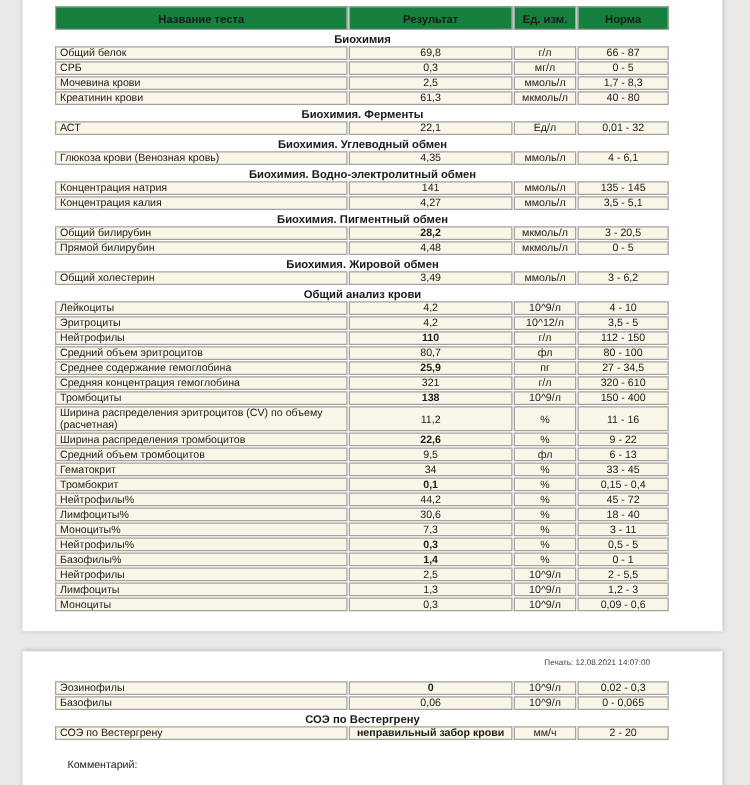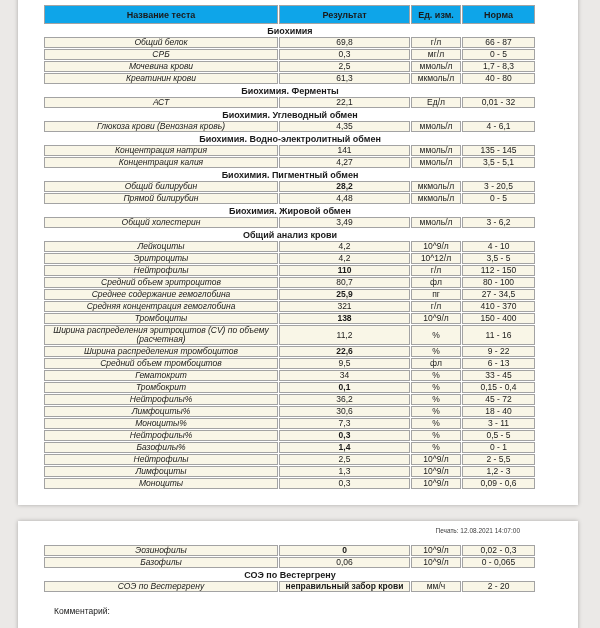--- a/index.html
+++ b/index.html
@@ -31,40 +31,40 @@
   }
   #page1 table.report { margin-top: 16px; }
   #page2 table.report { margin-top: 10px; }
 
   col.c1 { width: 234px; }
   col.c2 { width: 131px; }
   col.c3 { width: 50px; }
   col.c4 { width: 73px; }
 
   th {
-    background: #0ea5e9;
+    background: #15803d;
     border: 1px solid #a3a3a3;
     font-size: 9px;
     font-weight: bold;
     height: 19px;
     text-align: center;
     padding: 0 2px;
     overflow: hidden;
   }
   td.d {
     background: #f9f6e7;
     border: 1px solid #a3a3a3;
     font-size: 8.5px;
     line-height: 9px;
     height: 10px;
     padding: 0 3px;
     vertical-align: middle;
     overflow: hidden;
   }
-  td.name { text-align: center; font-style: italic; }
+  td.name { text-align: left; }
   td.c    { text-align: center; }
   tr.section td {
     border: none;
     background: transparent;
     font-size: 9px;
     font-weight: bold;
     height: 9px;
     padding: 1px 0 0 1px;
     text-align: center;
   }
@@ -215,21 +215,21 @@
         <tr>
           <td class="d name">Среднее содержание гемоглобина</td>
           <td class="d c b">25,9</td>
           <td class="d c">пг</td>
           <td class="d c">27 - 34,5</td>
         </tr>
         <tr>
           <td class="d name">Средняя концентрация гемоглобина</td>
           <td class="d c">321</td>
           <td class="d c">г/л</td>
-          <td class="d c">410 - 370</td>
+          <td class="d c">320 - 610</td>
         </tr>
         <tr>
           <td class="d name">Тромбоциты</td>
           <td class="d c b">138</td>
           <td class="d c">10^9/л</td>
           <td class="d c">150 - 400</td>
         </tr>
         <tr>
           <td class="d name">Ширина распределения эритроцитов (CV) по объему (расчетная)</td>
           <td class="d c">11,2</td>
@@ -255,21 +255,21 @@
           <td class="d c">33 - 45</td>
         </tr>
         <tr>
           <td class="d name">Тромбокрит</td>
           <td class="d c b">0,1</td>
           <td class="d c">%</td>
           <td class="d c">0,15 - 0,4</td>
         </tr>
         <tr>
           <td class="d name">Нейтрофилы%</td>
-          <td class="d c">36,2</td>
+          <td class="d c">44,2</td>
           <td class="d c">%</td>
           <td class="d c">45 - 72</td>
         </tr>
         <tr>
           <td class="d name">Лимфоциты%</td>
           <td class="d c">30,6</td>
           <td class="d c">%</td>
           <td class="d c">18 - 40</td>
         </tr>
         <tr>

